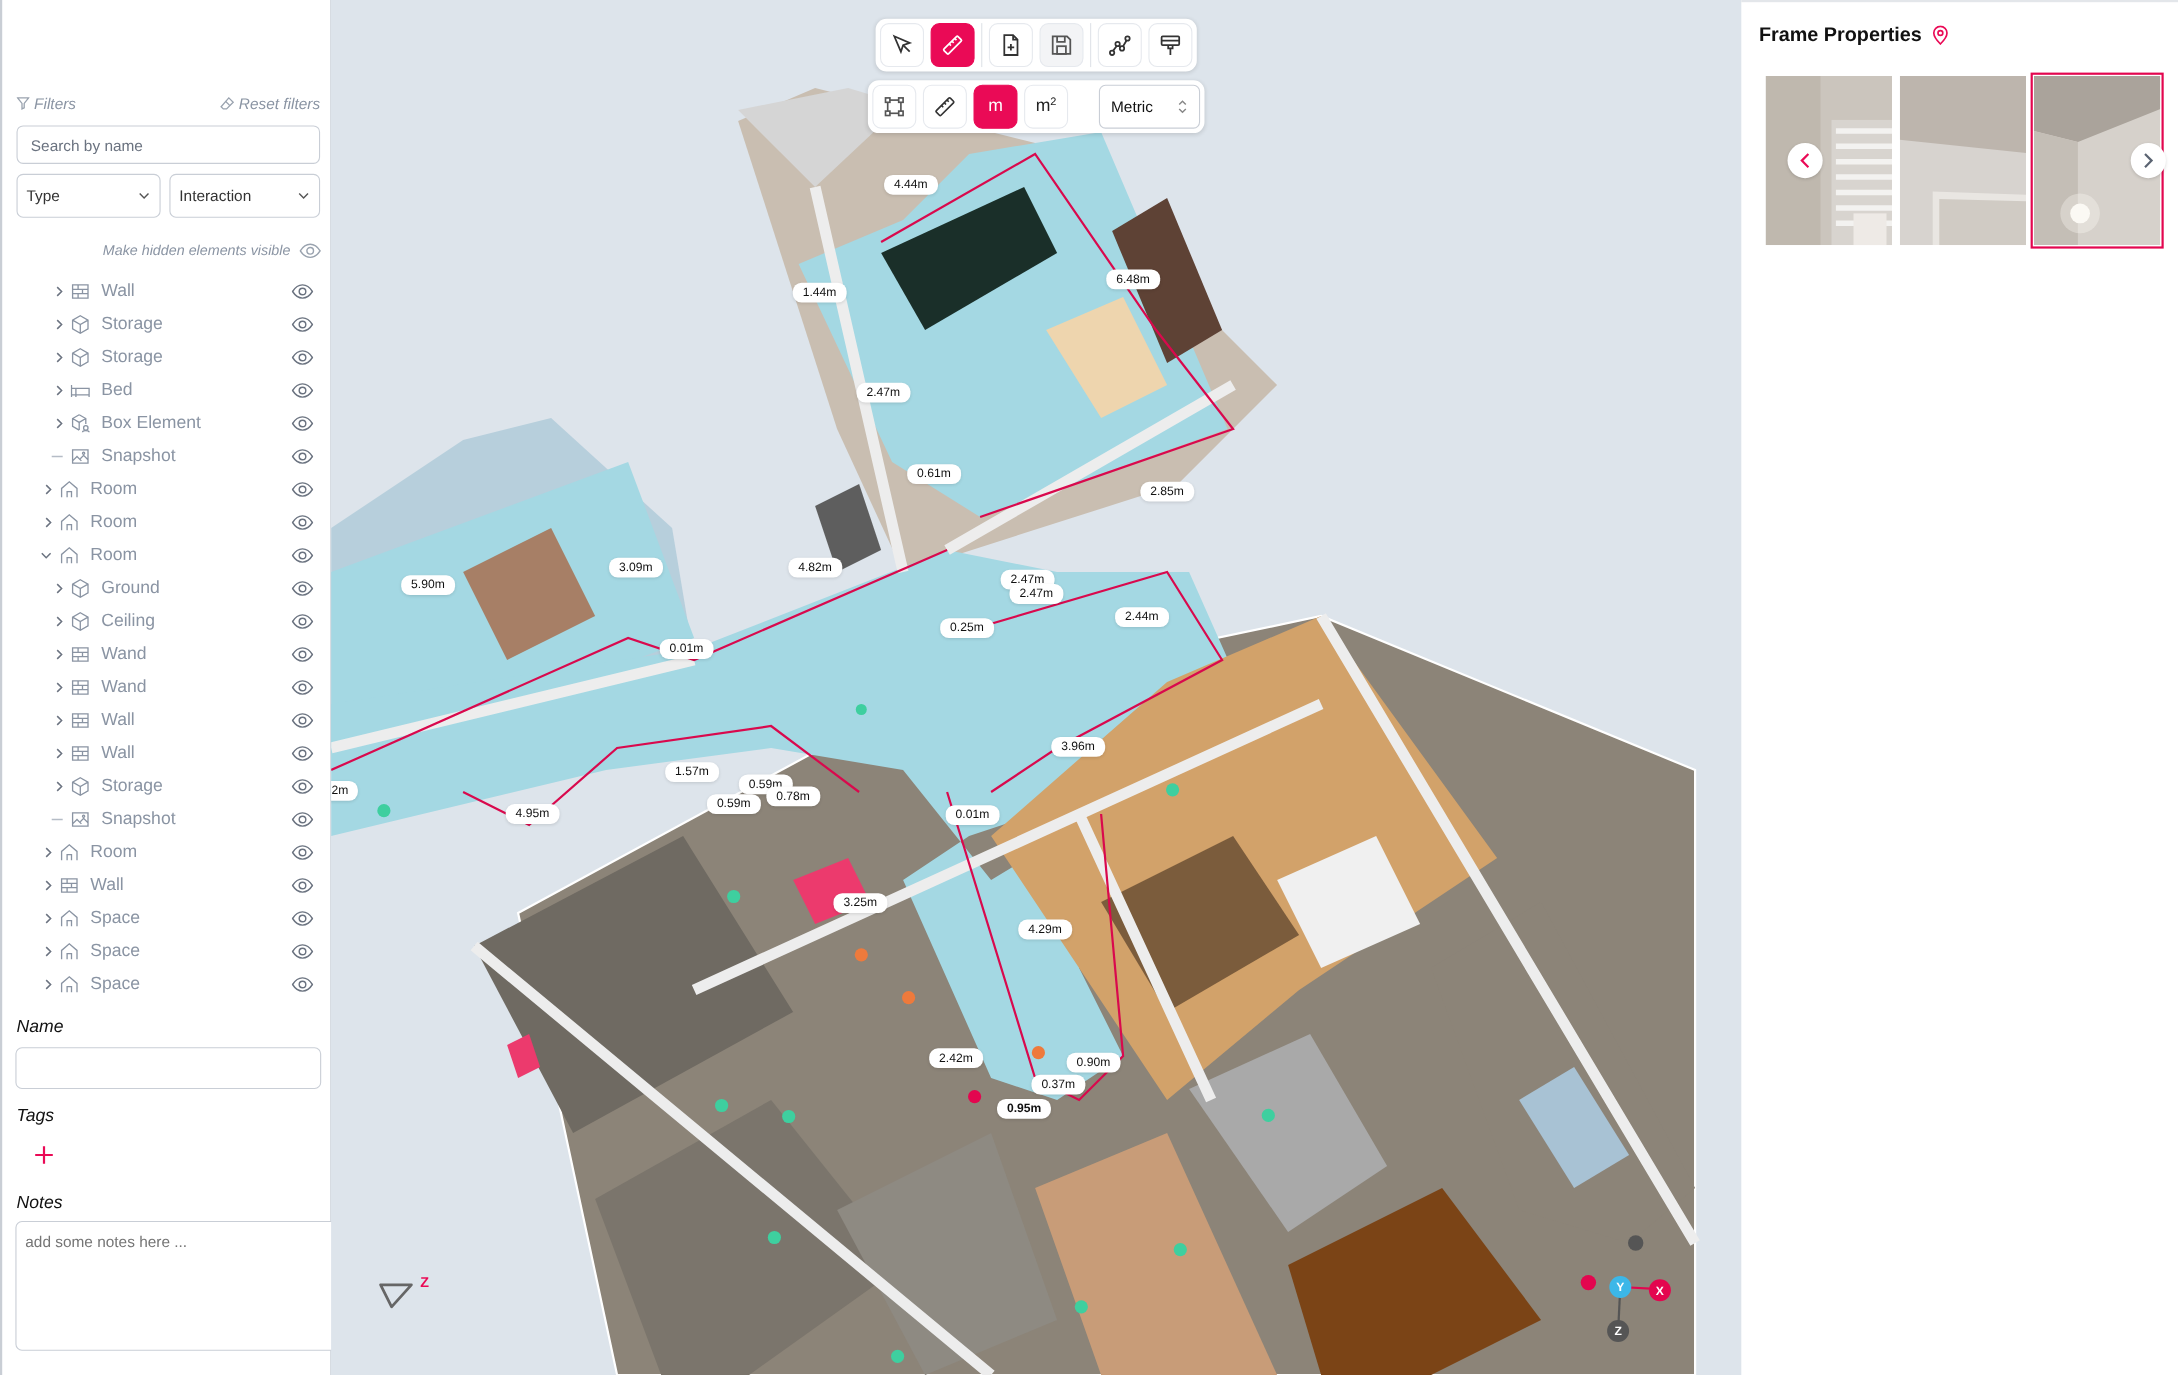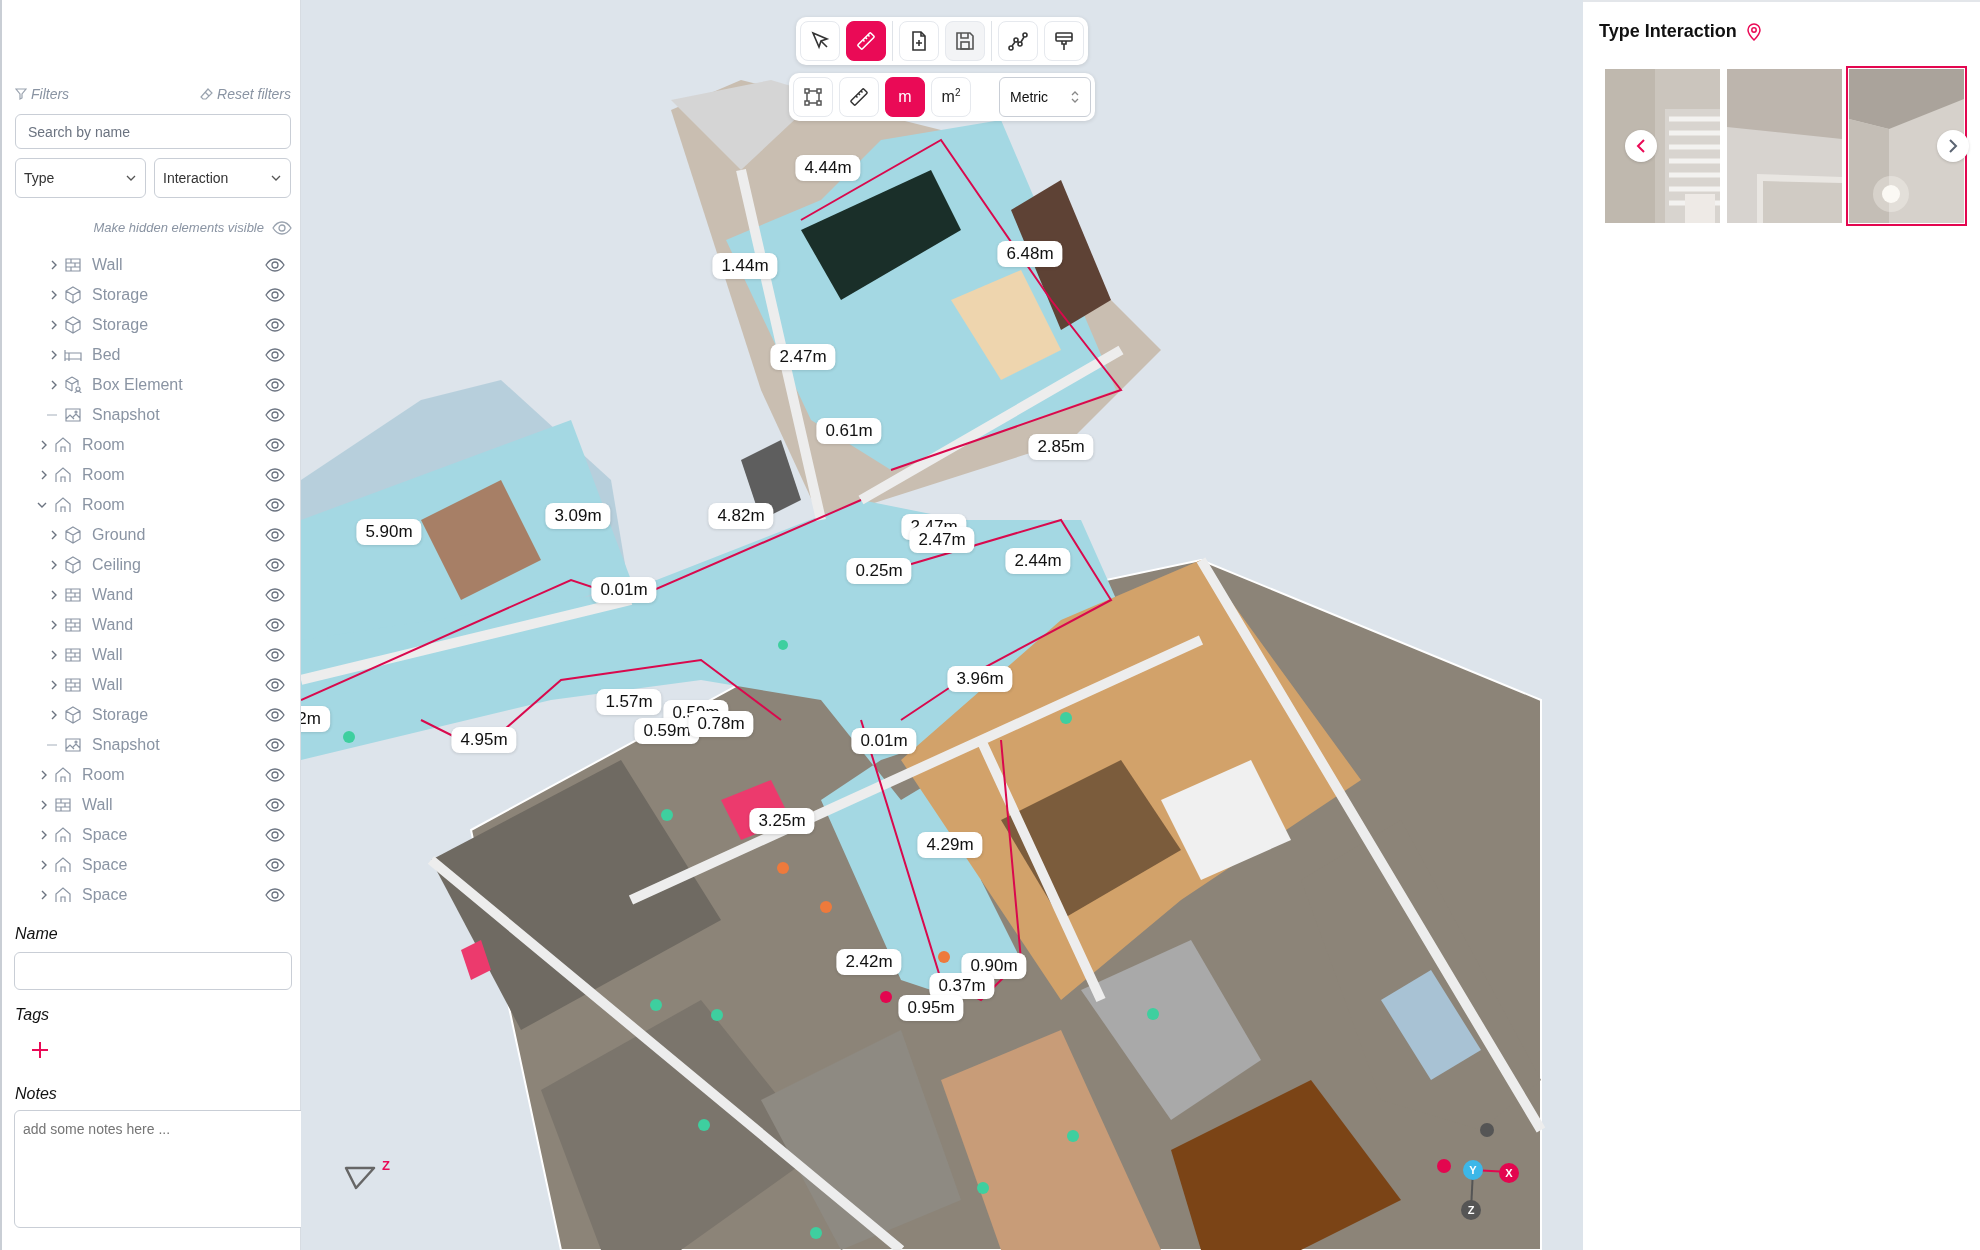--- a/index.html
+++ b/index.html
@@ -43,21 +43,21 @@
 
   .toolbar { position: absolute; background: #fff; border-radius: 10px; box-shadow: 0 1px 4px rgba(0,0,0,0.12); display: flex; align-items: center; padding: 4px; gap: 6px; }
   .tool-btn { width: 40px; height: 40px; border-radius: 8px; border: 1px solid #e6e9ee; background: #fff; display: flex; align-items: center; justify-content: center; cursor: pointer; }
   .tool-btn.active { background: #ea0a56; border-color: #ea0a56; }
   .tool-btn.greyed { background: #f3f4f6; }
   .tool-sep { width: 1px; height: 40px; background: #dfe3e8; }
   .tool-btn .txt { font-size: 16px; color: #222; }
   .tool-btn.active .txt { color: #fff; }
   .metric-select { width: 92px; height: 40px; border-radius: 6px; border: 1px solid #c9ced6; display: flex; align-items: center; justify-content: space-between; padding: 0 10px; font-size: 14px; color: #111; background: #fff; cursor: pointer; margin-left: 22px; }
 
-  .mlabel { position: absolute; transform: translate(-50%, -50%); background: #fff; border-radius: 8px; padding: 3px 9px; font-size: 17px; color: #111; white-space: nowrap; box-shadow: 0 1px 3px rgba(0,0,0,0.12); cursor: pointer; }
+  .mlabel { position: absolute; transform: translate(-50%, -50%); background: #fff; border-radius: 8px; padding: 3px 9px; font-size: 11px; color: #111; white-space: nowrap; box-shadow: 0 1px 3px rgba(0,0,0,0.12); cursor: pointer; }
 
   .compass { position: absolute; left: 43px; top: 1158px; width: 55px; height: 35px; }
   .axis-gizmo { position: absolute; left: 1150px; top: 1150px; width: 80px; height: 90px; }
 
   
   .right-panel { position: absolute; left: 1583px; top: 0; width: 397px; height: 1250px; background: #fff; border-top: 2px solid #e3e6ea; }
   .rp-title { position: absolute; left: 16px; top: 19px; font-size: 18px; font-weight: bold; color: #111; display: flex; align-items: center; gap: 10px; }
   .thumb { position: absolute; top: 67px; width: 115px; height: 154px; overflow: hidden; cursor: pointer; }
   .thumb.selected { outline: 2px solid #e3064f; outline-offset: 1px; }
   .nav-btn { position: absolute; top: 128px; width: 32px; height: 32px; border-radius: 50%; background: #fff; display: flex; align-items: center; justify-content: center; box-shadow: 0 1px 3px rgba(0,0,0,0.15); cursor: pointer; }
@@ -583,21 +583,21 @@
         <div class="mlabel" style="left: 328px; top: 702px;">1.57m</div>
         <div class="mlabel" style="left: 395px; top: 713px;">0.59m</div>
         <div class="mlabel" style="left: 366px; top: 731px;">0.59m</div>
         <div class="mlabel" style="left: 420px; top: 724px;">0.78m</div>
         <div class="mlabel" style="left: 583px; top: 741px;">0.01m</div>
         <div class="mlabel" style="left: 481px; top: 821px;">3.25m</div>
         <div class="mlabel" style="left: 649px; top: 845px;">4.29m</div>
         <div class="mlabel" style="left: 568px; top: 962px;">2.42m</div>
         <div class="mlabel" style="left: 693px; top: 966px;">0.90m</div>
         <div class="mlabel" style="left: 661px; top: 986px;">0.37m</div>
-        <div class="mlabel" style="left: 630px; top: 1008px;">0.95m</div>
+        <div class="mlabel" style="left: 630px; top: 1008px; font-weight: bold;">0.95m</div>
       </div>
 
     <svg class="compass" viewBox="0 0 55 35">
       <path d="M2 10 L30 10 L12 30 Z" fill="none" stroke="#666" stroke-width="2.5" stroke-linejoin="round"></path>
       <text x="38" y="12" font-size="13" font-weight="bold" fill="#ea0a56" font-family="Liberation Sans, sans-serif">Z</text>
     </svg>
 
     <svg class="axis-gizmo" viewBox="0 0 80 90">
       <line x1="22" y1="20" x2="58" y2="22" stroke="#e3064f" stroke-width="2"></line>
       <line x1="22" y1="20" x2="20" y2="60" stroke="#555" stroke-width="2"></line>
@@ -605,21 +605,21 @@
       <text x="22" y="24" text-anchor="middle" font-size="11" font-weight="bold" fill="#fff" font-family="Liberation Sans, sans-serif">Y</text>
       <circle cx="58" cy="23" r="10" fill="#e3064f"></circle>
       <text x="58" y="27" text-anchor="middle" font-size="11" font-weight="bold" fill="#fff" font-family="Liberation Sans, sans-serif">X</text>
       <circle cx="20" cy="60" r="10" fill="#555"></circle>
       <text x="20" y="64" text-anchor="middle" font-size="11" font-weight="bold" fill="#fff" font-family="Liberation Sans, sans-serif">Z</text>
     </svg>
   </div>
 
   <div class="right-panel">
     <div class="rp-title">
-      <span>Type Interaction</span>
+      <span>Frame Properties</span>
       <svg width="14" height="18" viewBox="0 0 14 18" fill="none" stroke="#ea0a56" stroke-width="1.5">
           <path d="M7 17s6-6 6-10A6 6 0 0 0 1 7c0 4 6 10 6 10z"></path>
           <circle cx="7" cy="7" r="2.2"></circle>
         </svg>
     </div>
 
     <div class="thumb" style="left:22px;">
       <svg width="115" height="154" viewBox="0 0 115 154">
         <rect width="115" height="154" fill="#cbc5bd"></rect>
         <rect x="0" y="0" width="50" height="154" fill="#bfb8ae"></rect>

